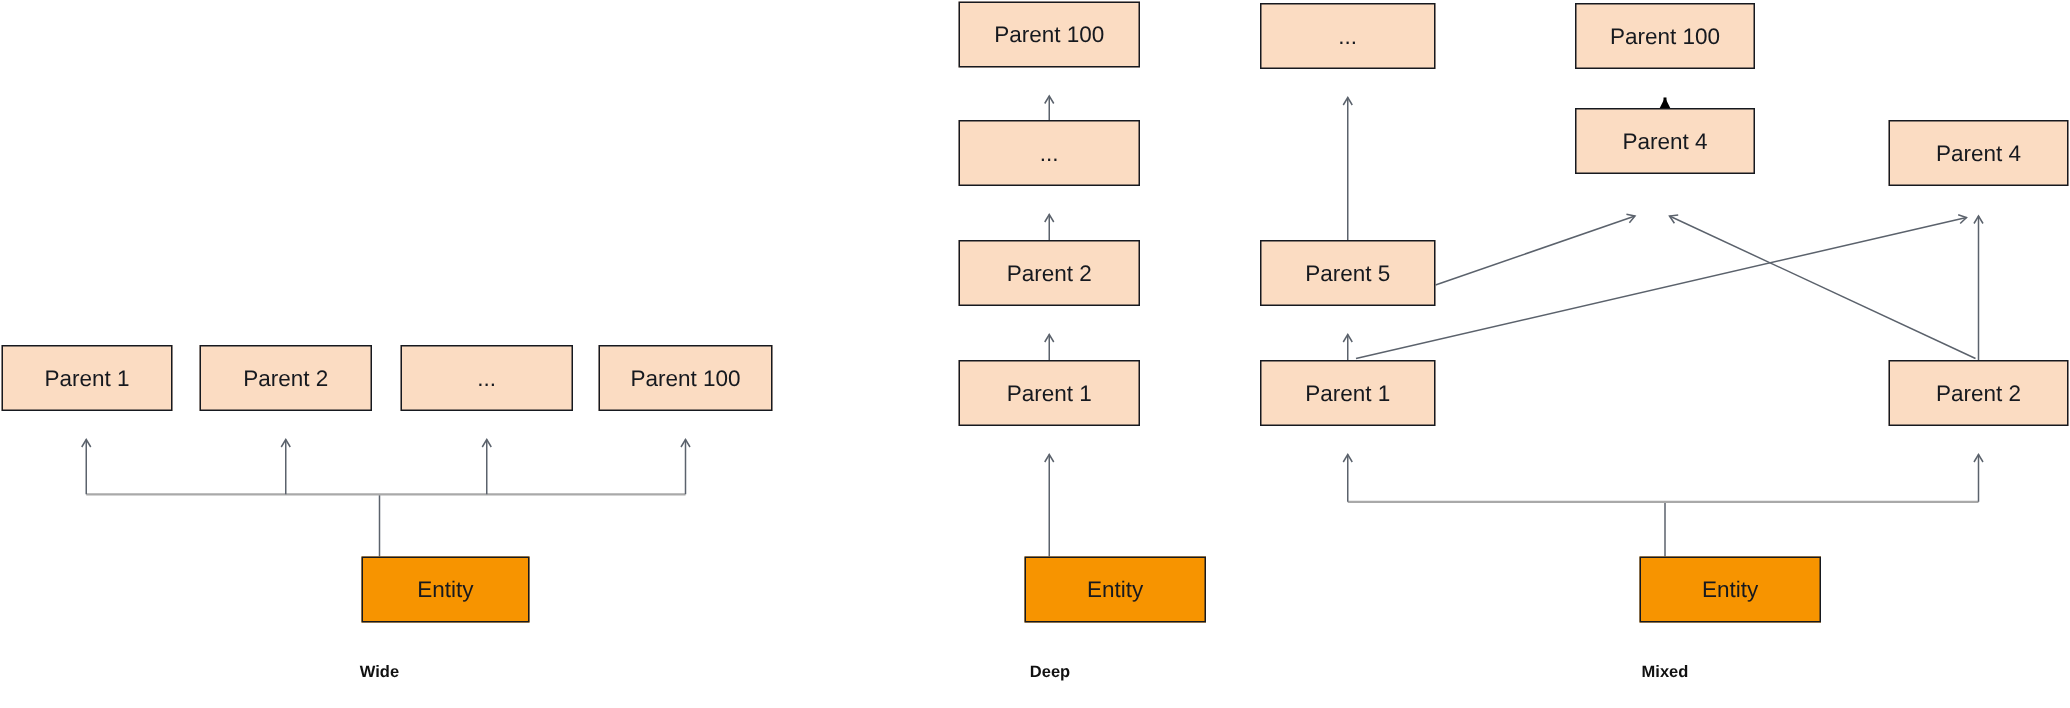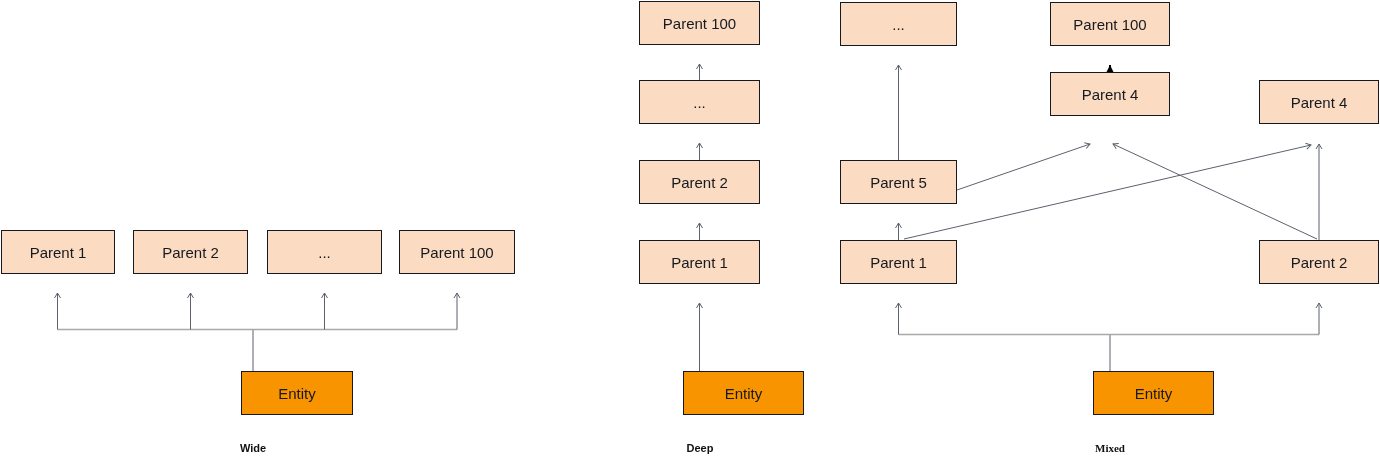--- a/index.html
+++ b/index.html
@@ -128,13 +128,13 @@
   </div>
 <div class="node" style="left:840px;top:240px;width:117px;">
     <span>Parent 1</span>
   </div>
 <div class="node" style="left:1259px;top:240px;width:120px;">
     <span>Parent 2</span>
   </div>
 <div class="node entity" style="left:1049px;top:371px;width:121px;">
     <span>Entity</span>
   </div>
-<div class="caption" style="left:1050px;font-family:Liberation Serif, serif;">Mixed</div>
+<div class="caption" style="left:1050px;">Mixed</div>
 
 </body></html>

